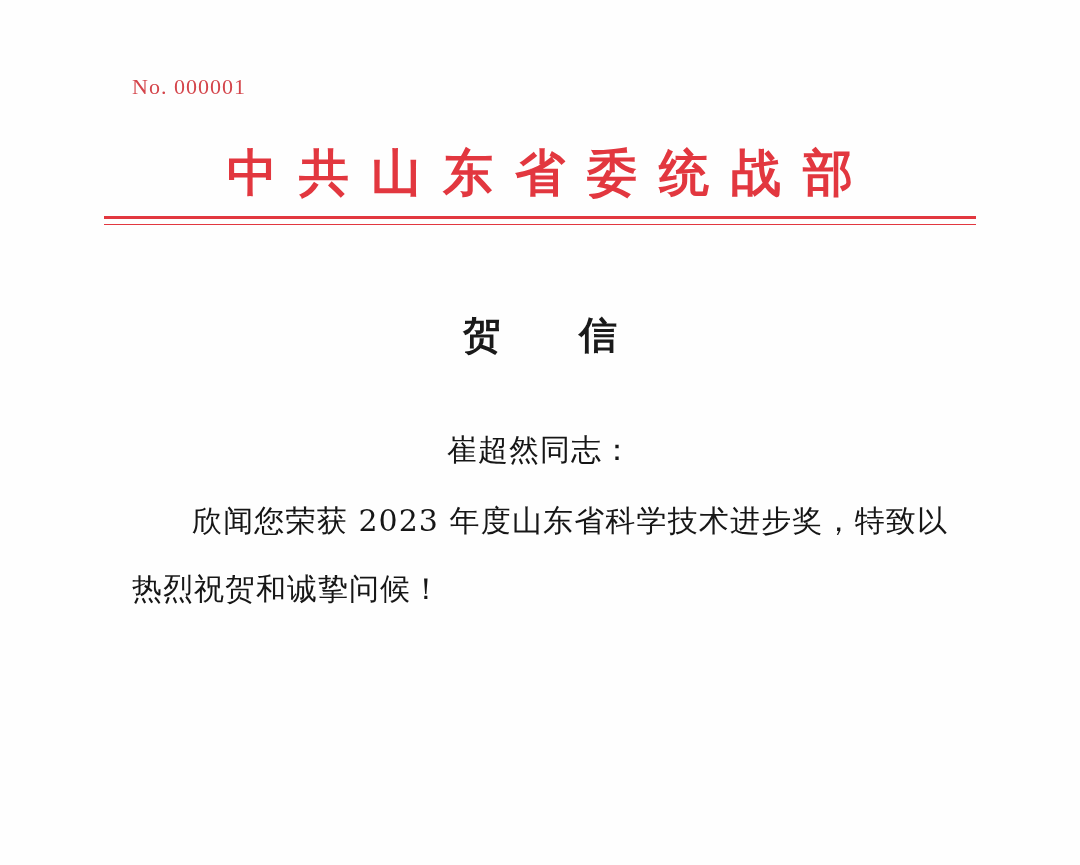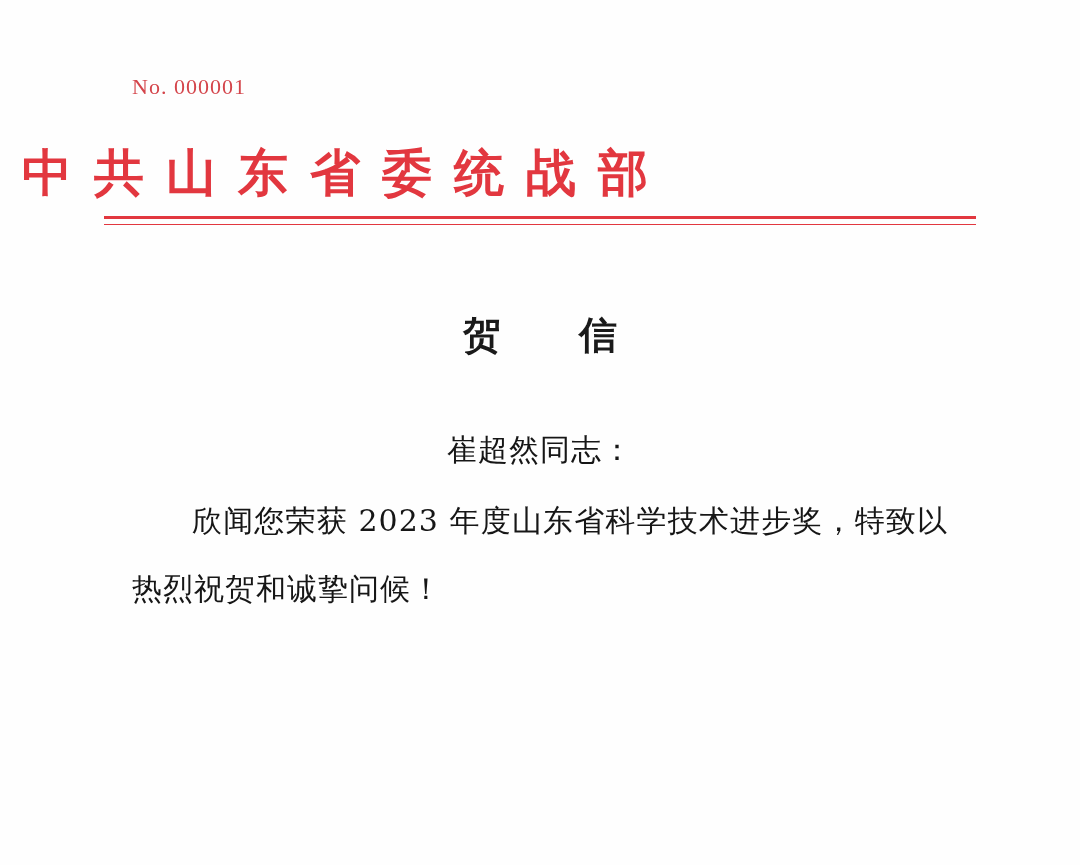--- a/index.html
+++ b/index.html
@@ -27,21 +27,21 @@
     font-family: "Liberation Serif", "DejaVu Serif", serif;
     font-size: 22px;
     letter-spacing: 1px;
     color: #d4454b;
   }
   .letterhead {
     position: absolute;
     left: 0;
     right: 0;
     top: 140px;
-    text-align: left;
+    text-align: center;
   }
   .letterhead-title {
     display: inline-block;
     font-family: "DejaVu Serif", "Liberation Serif", serif;
     font-size: 50px;
     font-weight: bold;
     letter-spacing: 22px;
     text-indent: 22px;
     color: #e2373f;
     white-space: nowrap;

